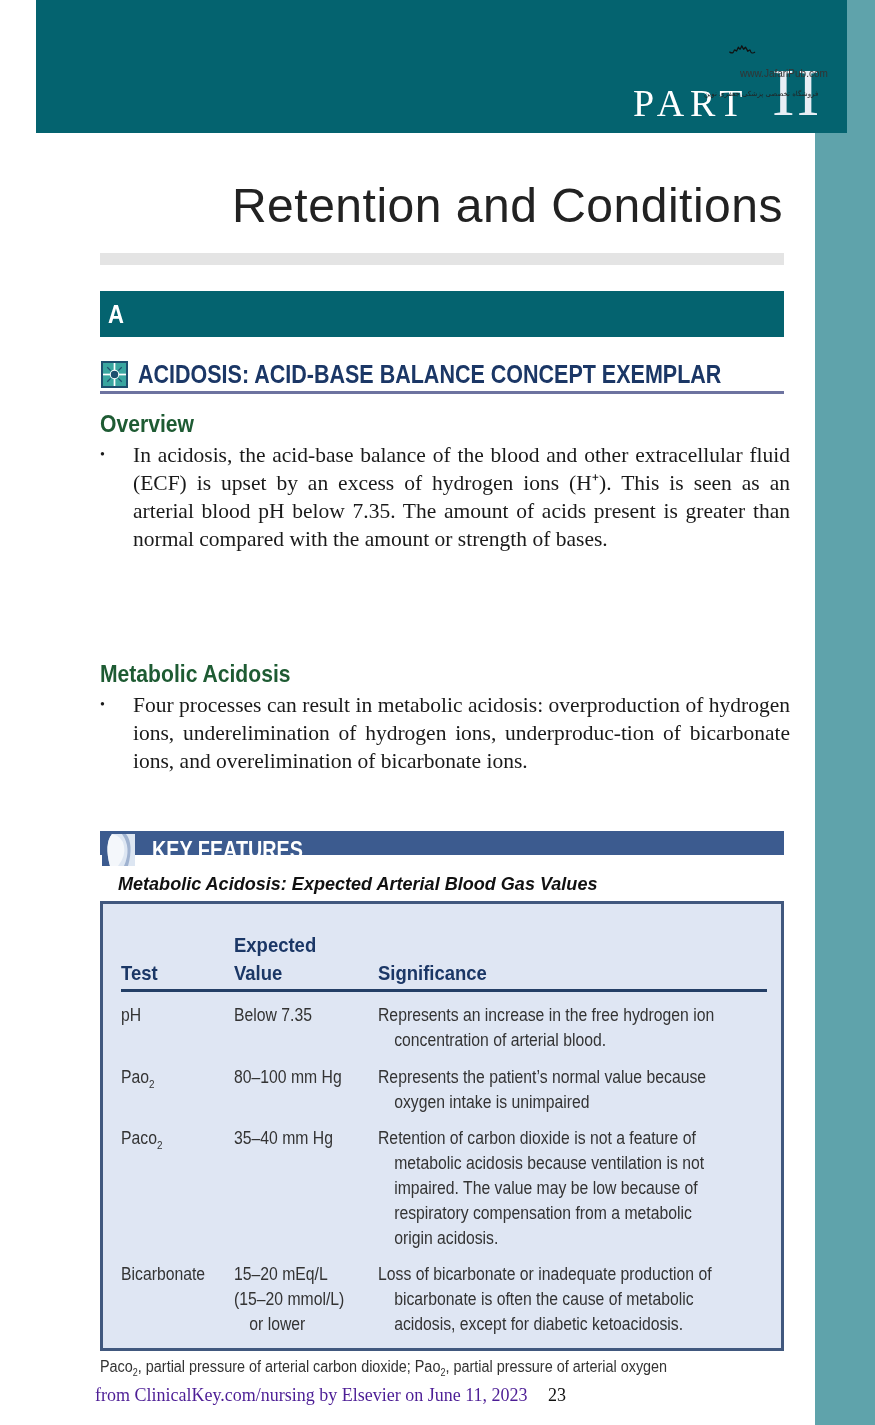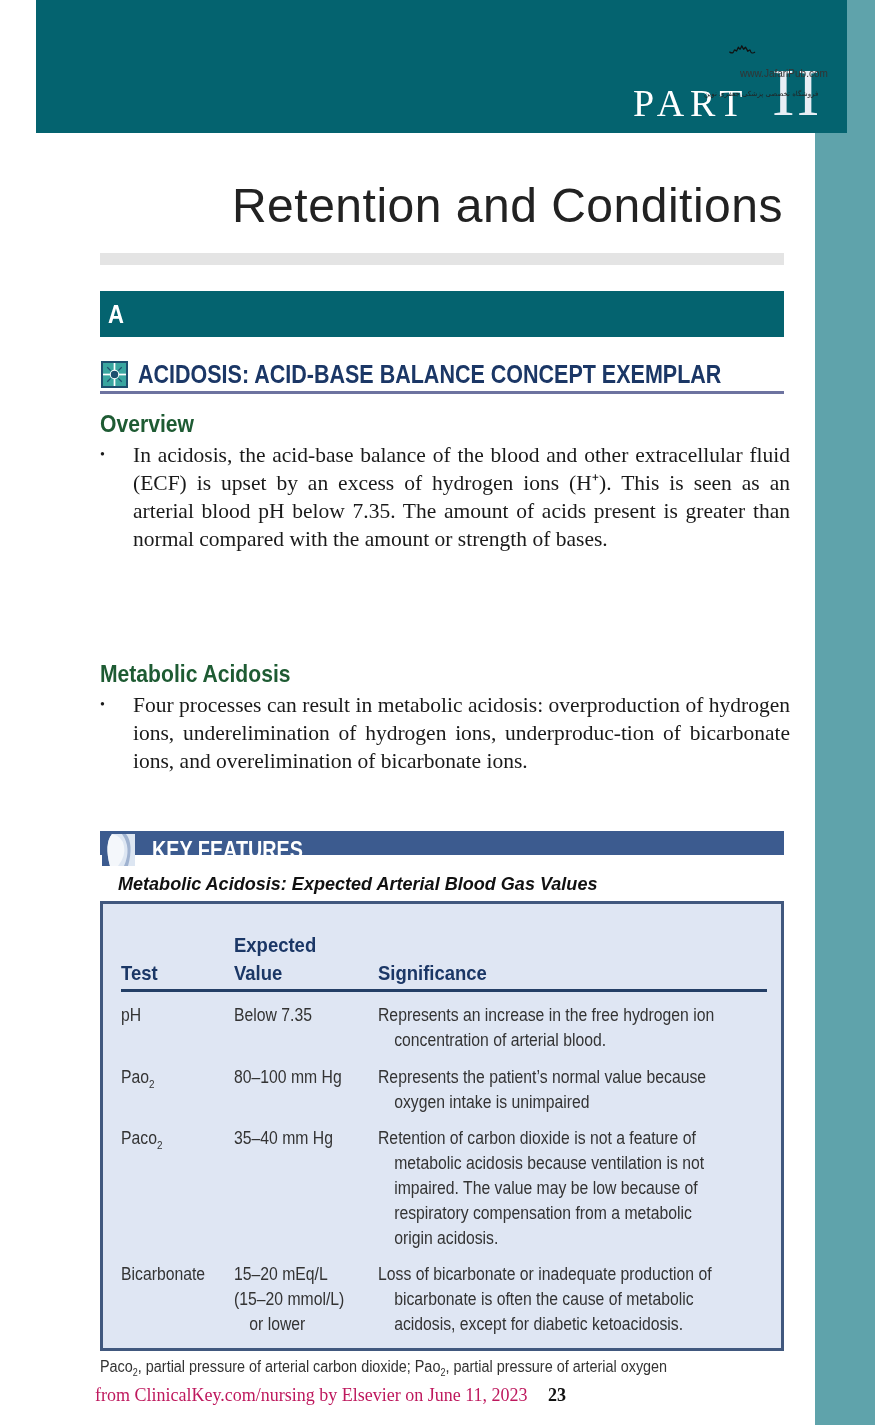--- a/index.html
+++ b/index.html
@@ -41,22 +41,22 @@
   .th { position: absolute; font-family: "Liberation Sans", sans-serif; font-weight: bold; font-size: 21px; color: #1b3766; white-space: nowrap; transform: scaleX(0.88); transform-origin: left; line-height: 30px; }
   .th-rule { position: absolute; left: 18px; top: 85px; width: 646px; height: 3px; background: #243f66; }
   .cell { position: absolute; font-family: "Liberation Sans", sans-serif; font-size: 17.5px; font-weight: 300; color: #333; line-height: 25px; transform: scaleX(0.9); transform-origin: left; white-space: nowrap; }
   .cell sub { font-size: 11px; }
   .sig { position: absolute; font-family: "Liberation Sans", sans-serif; font-size: 17.5px; color: #333; line-height: 25px; transform: scaleX(0.9); transform-origin: left; }
   .sig .ln { display: block; white-space: nowrap; }
   .sig .ln.indent { padding-left: 18px; }
 
   .footnote { position: absolute; left: 100px; top: 1358px; font-family: "Liberation Sans", sans-serif; font-size: 16px; color: #333; white-space: nowrap; transform: scaleX(0.9); transform-origin: left; }
   .footnote sub { font-size: 10px; }
-  .source-line { position: absolute; left: 95px; top: 1385px; font-family: "Liberation Serif", serif; font-size: 18px; color: #be185d; white-space: nowrap; }
-  .page-num { position: absolute; left: 548px; top: 1385px; font-family: "Liberation Serif", serif; font-weight: bold; font-size: 18px; color: #111; }
+  .source-line { position: absolute; left: 95px; top: 1385px; font-family: "Liberation Serif", serif; font-size: 18px; color: #4c1d95; white-space: nowrap; }
+  .page-num { position: absolute; left: 548px; top: 1385px; font-family: "Liberation Serif", serif; font-weight: normal; font-size: 18px; color: #111; }
 </style>
 </head>
 <body>
 
 <div class="side-strip"></div>
 
 <div class="header-band">
   <div class="part-label">PART</div>
   <div class="part-num">II</div>
 </div>

